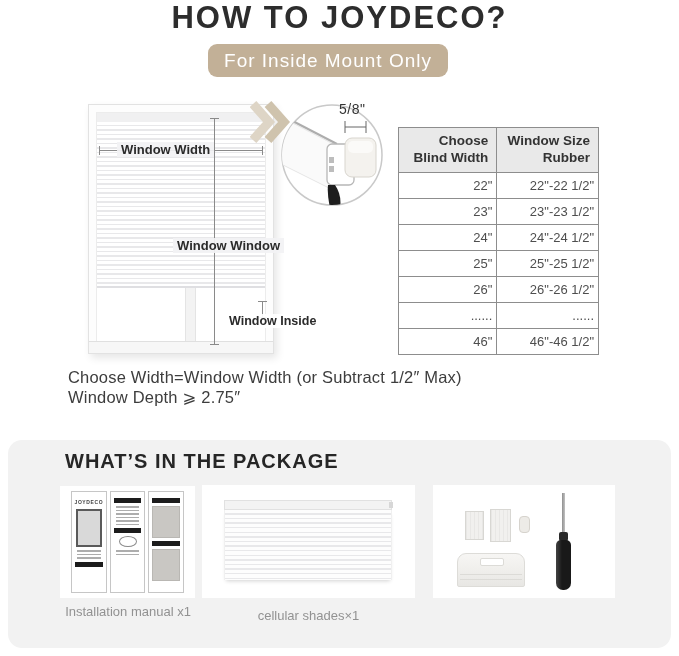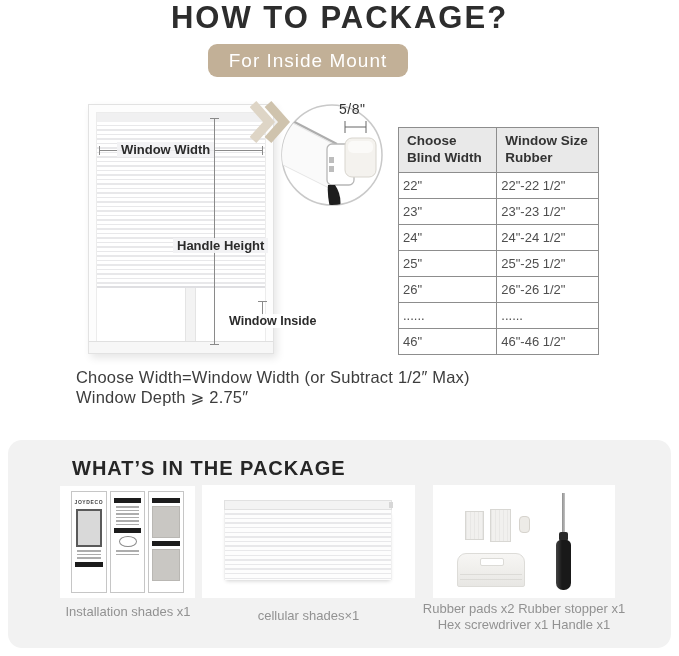--- a/index.html
+++ b/index.html
@@ -2,21 +2,21 @@
 <html><head>
 <meta charset="utf-8">
 <style>
   html,body{margin:0;padding:0;background:#fff;}
   .stage{position:relative;width:679px;height:656px;background:#fff;overflow:hidden;
          font-family:"Liberation Sans",sans-serif;}
 
   
   .title{position:absolute;left:0;right:0;top:0;margin:0;text-align:center;
          font-size:31px;font-weight:800;letter-spacing:2px;color:#2d2d2d;}
-  .banner{position:absolute;left:208px;top:44px;width:200px;height:33px;line-height:33px;
+  .banner{position:absolute;left:208px;top:44px;width:240px;height:33px;line-height:33px;
           background:#c2b097;border-radius:9px;color:#fff;text-align:center;
           font-size:19px;font-weight:300;letter-spacing:1px;}
 
   
   .window{position:absolute;left:68px;top:104px;width:184px;height:248px;background:#fdfdfd;
           border:1px solid #e2e2e2;box-shadow:3px 4px 8px rgba(0,0,0,0.10);margin-left:20px;}
   .win-inner{position:absolute;left:7px;right:7px;top:7px;bottom:7px;border:1px solid #ececec;}
   .headrail{position:absolute;left:8px;right:8px;top:8px;height:9px;background:#f0f0f1;
             border-bottom:1px solid #ddd;}
   .shade{position:absolute;left:8px;right:8px;top:17px;height:164px;
@@ -47,33 +47,33 @@
   .chevrons{position:absolute;left:250px;top:101px;}
 
   
   .detail{position:absolute;left:279px;top:100px;width:125px;height:112px;}
   .detail svg{position:absolute;left:0;top:0;}
   .detail-label{position:absolute;left:60px;top:1px;font-size:14px;color:#333;font-weight:400;
                 letter-spacing:0.5px;}
 
   
   .size-table{position:absolute;left:398px;top:127px;width:201px;border-collapse:collapse;
-              font-size:13px;color:#4e4e4e;text-align:left;}
+              font-size:13px;color:#4e4e4e;text-align:right;}
   .size-table th{background:#e9e9e9;border:1px solid #8d8d8d;font-size:13.5px;font-weight:700;
                  color:#333;height:40px;line-height:1.25;padding:2px 8px;}
   .size-table td{border:1px solid #8d8d8d;height:25px;padding:0 4px;}
 
   
   .instructions{position:absolute;left:68px;top:368px;font-size:16.5px;font-weight:500;
-                color:#3d3d3d;line-height:19.5px;letter-spacing:0.2px;margin-left:8px;}
+                color:#3d3d3d;line-height:19.5px;letter-spacing:0.2px;}
 
   
   .package{position:absolute;left:8px;top:440px;width:663px;height:208px;background:#f2f2f2;
            border-radius:14px;}
-  .package h2{position:absolute;left:57px;top:10px;margin:7px;font-size:20px;font-weight:800;
+  .package h2{position:absolute;left:57px;top:10px;margin:0;font-size:20px;font-weight:800;
               letter-spacing:1px;color:#262626;}
   .card{position:absolute;background:#fff;}
   .card-manual{left:52px;top:46px;width:135px;height:112px;}
   .card-shade{left:194px;top:45px;width:213px;height:113px;}
   .card-parts{left:425px;top:45px;width:182px;height:113px;}
 
   
   .trifold{position:absolute;left:11px;top:5px;right:11px;bottom:5px;display:flex;gap:3px;}
   .panel{flex:1;background:#fff;border:1px solid #c6c6c6;position:relative;padding:3px 2px;
          overflow:hidden;}
@@ -116,35 +116,35 @@
   .caption{position:absolute;font-size:13px;color:#929292;text-align:center;line-height:16px;}
   .cap-manual{left:30px;top:164px;width:180px;}
   .cap-shade{left:194px;top:168px;width:213px;}
   .cap-parts{left:390px;top:161px;width:252px;}
 </style>
 </head>
 <body>
 
 <div class="stage">
 
-  <h1 class="title">HOW TO PACKAGE?</h1>
+  <h1 class="title">HOW TO JOYDECO?</h1>
   <div class="banner">For Inside Mount Only</div>
 
   <div class="window">
     <div class="win-inner"></div>
     <div class="headrail"></div>
     <div class="shade"></div>
     <div class="lower">
       <div class="pane-divider"></div>
     </div>
     <div class="sill"></div>
     <div class="width-line"></div>
     <div class="diag-label width-label">Window Width</div>
     <div class="height-line"></div>
-    <div class="diag-label height-label">Handle Height</div>
+    <div class="diag-label height-label">Window Window</div>
     <div class="depth-mark"></div>
     <div class="diag-label depth-label">Window Inside</div>
   </div>
 
   <svg class="chevrons" width="42" height="42" viewBox="0 0 42 42">
     <path d="M3 3 L19 21 L3 39" fill="none" stroke="#ded5c6" stroke-width="9"></path>
     <path d="M18 3 L34 21 L18 39" fill="none" stroke="#cfc3ad" stroke-width="9"></path>
   </svg>
 
   <div class="detail">
@@ -267,21 +267,17 @@
         <div class="ridge r1"></div>
           <div class="ridge r2"></div>
       </div>
       <div class="screwdriver">
         <div class="sd-shaft"></div>
         <div class="sd-neck"></div>
         <div class="sd-body"></div>
       </div>
     </div>
 
-    <div class="caption cap-manual">Installation shades x1</div>
+    <div class="caption cap-manual">Installation manual x1</div>
     <div class="caption cap-shade">cellular shades×1</div>
-    <div class="caption cap-parts">
-      <div>Rubber pads x2 Rubber stopper x1</div>
-      <div>Hex screwdriver x1 Handle x1</div>
-    </div>
   </div>
 
 </div>
 
 </body></html>

